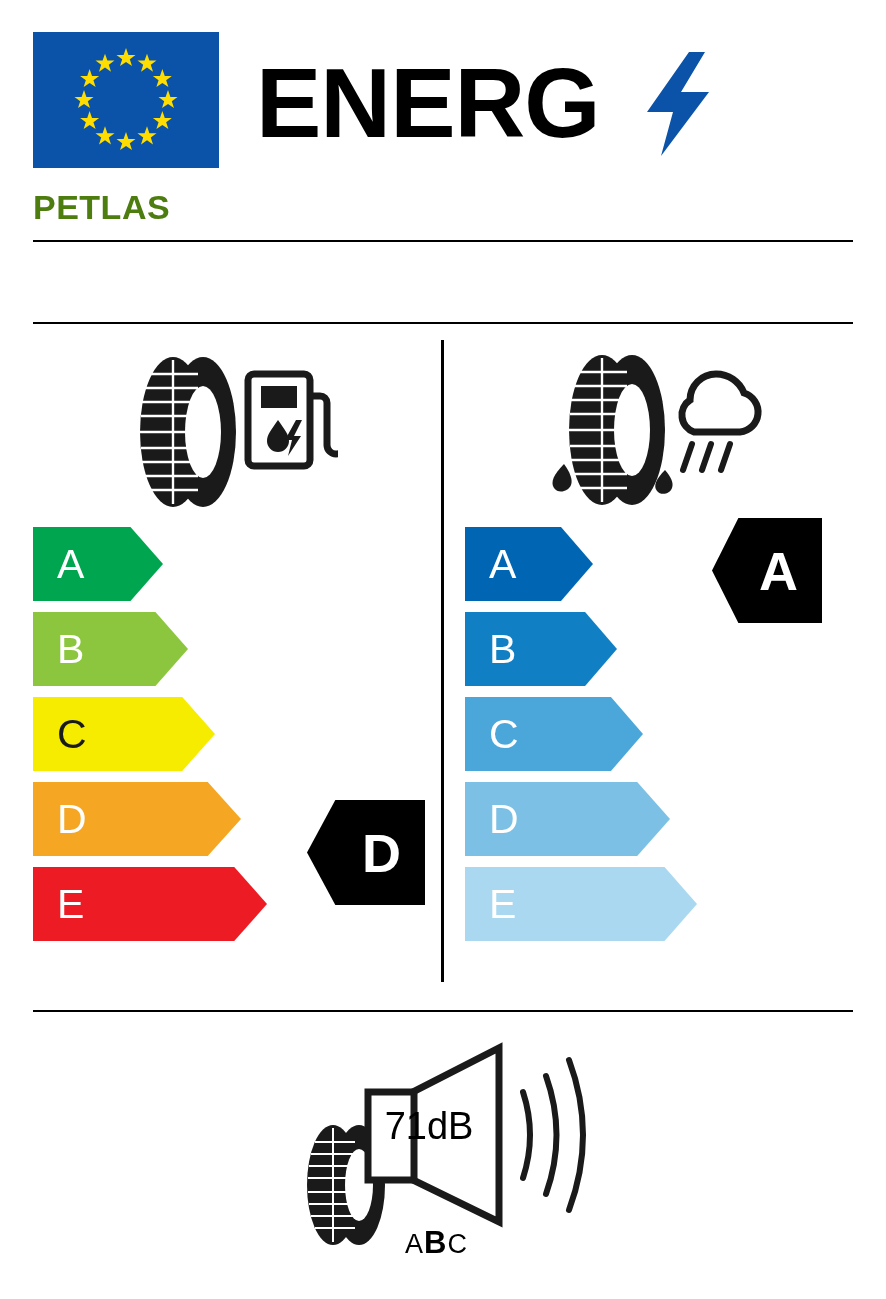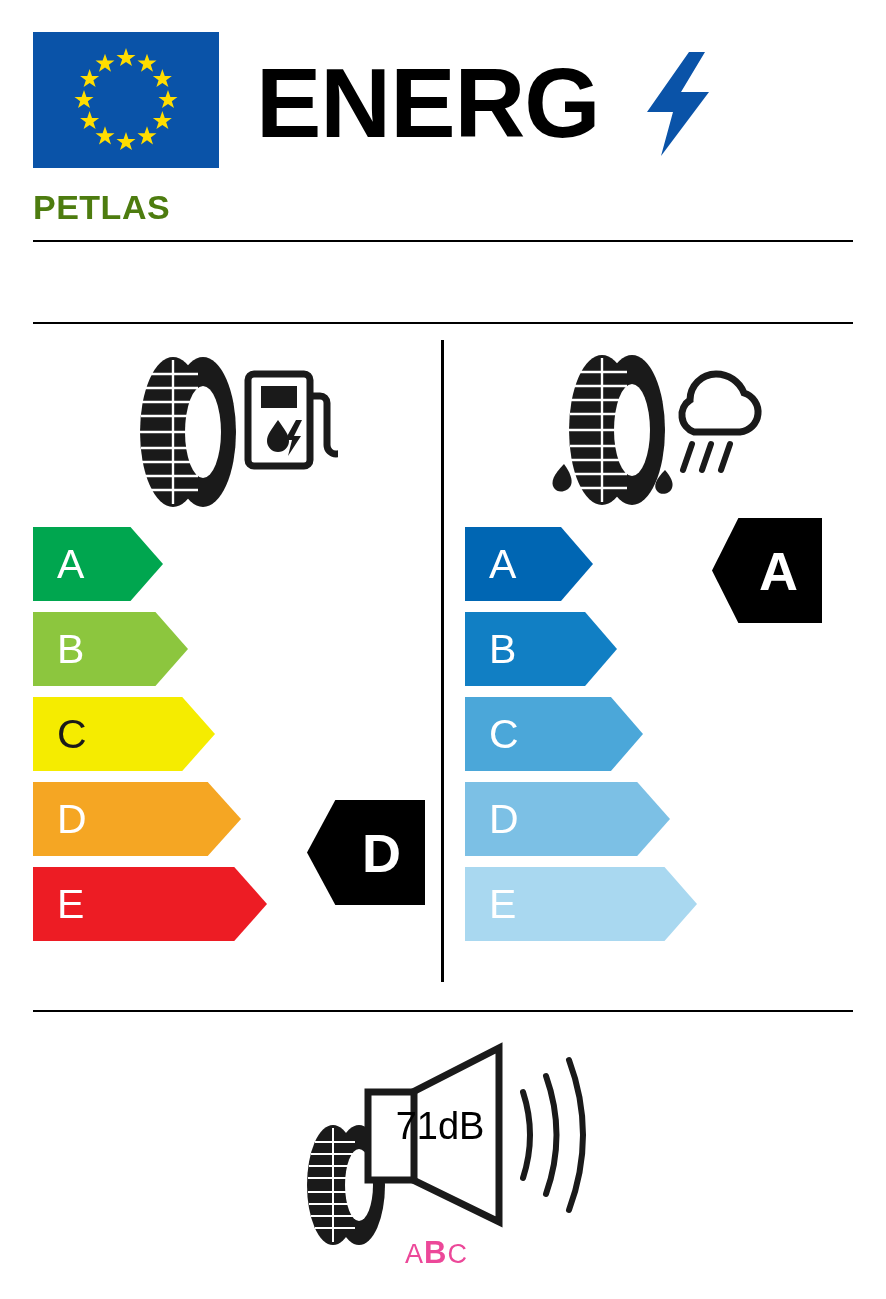--- a/index.html
+++ b/index.html
@@ -128,36 +128,35 @@
   
   .noise-section {
     position: absolute;
     left: 33px;
     top: 1030px;
     width: 820px;
     height: 240px;
   }
   .db-text {
     position: absolute;
-    left: 380px;
+    left: 369px;
     top: 1105px;
     width: 120px;
     text-align: center;
     font-size: 38px;
     color: #000;
     font-family: "Liberation Sans", sans-serif;
   }
   .abc {
     position: absolute;
     left: 405px;
     top: 1225px;
     font-size: 27px;
-    color: #ec4899;
+    color: #000000;
     letter-spacing: 1px;
-    margin-top: 10px;
   }
   .abc .sel { font-weight: bold; font-size: 31px; }
 </style>
 </head>
 <body>
 
 <div class="label-root">
 
   <div class="header">
     <div class="eu-flag">

